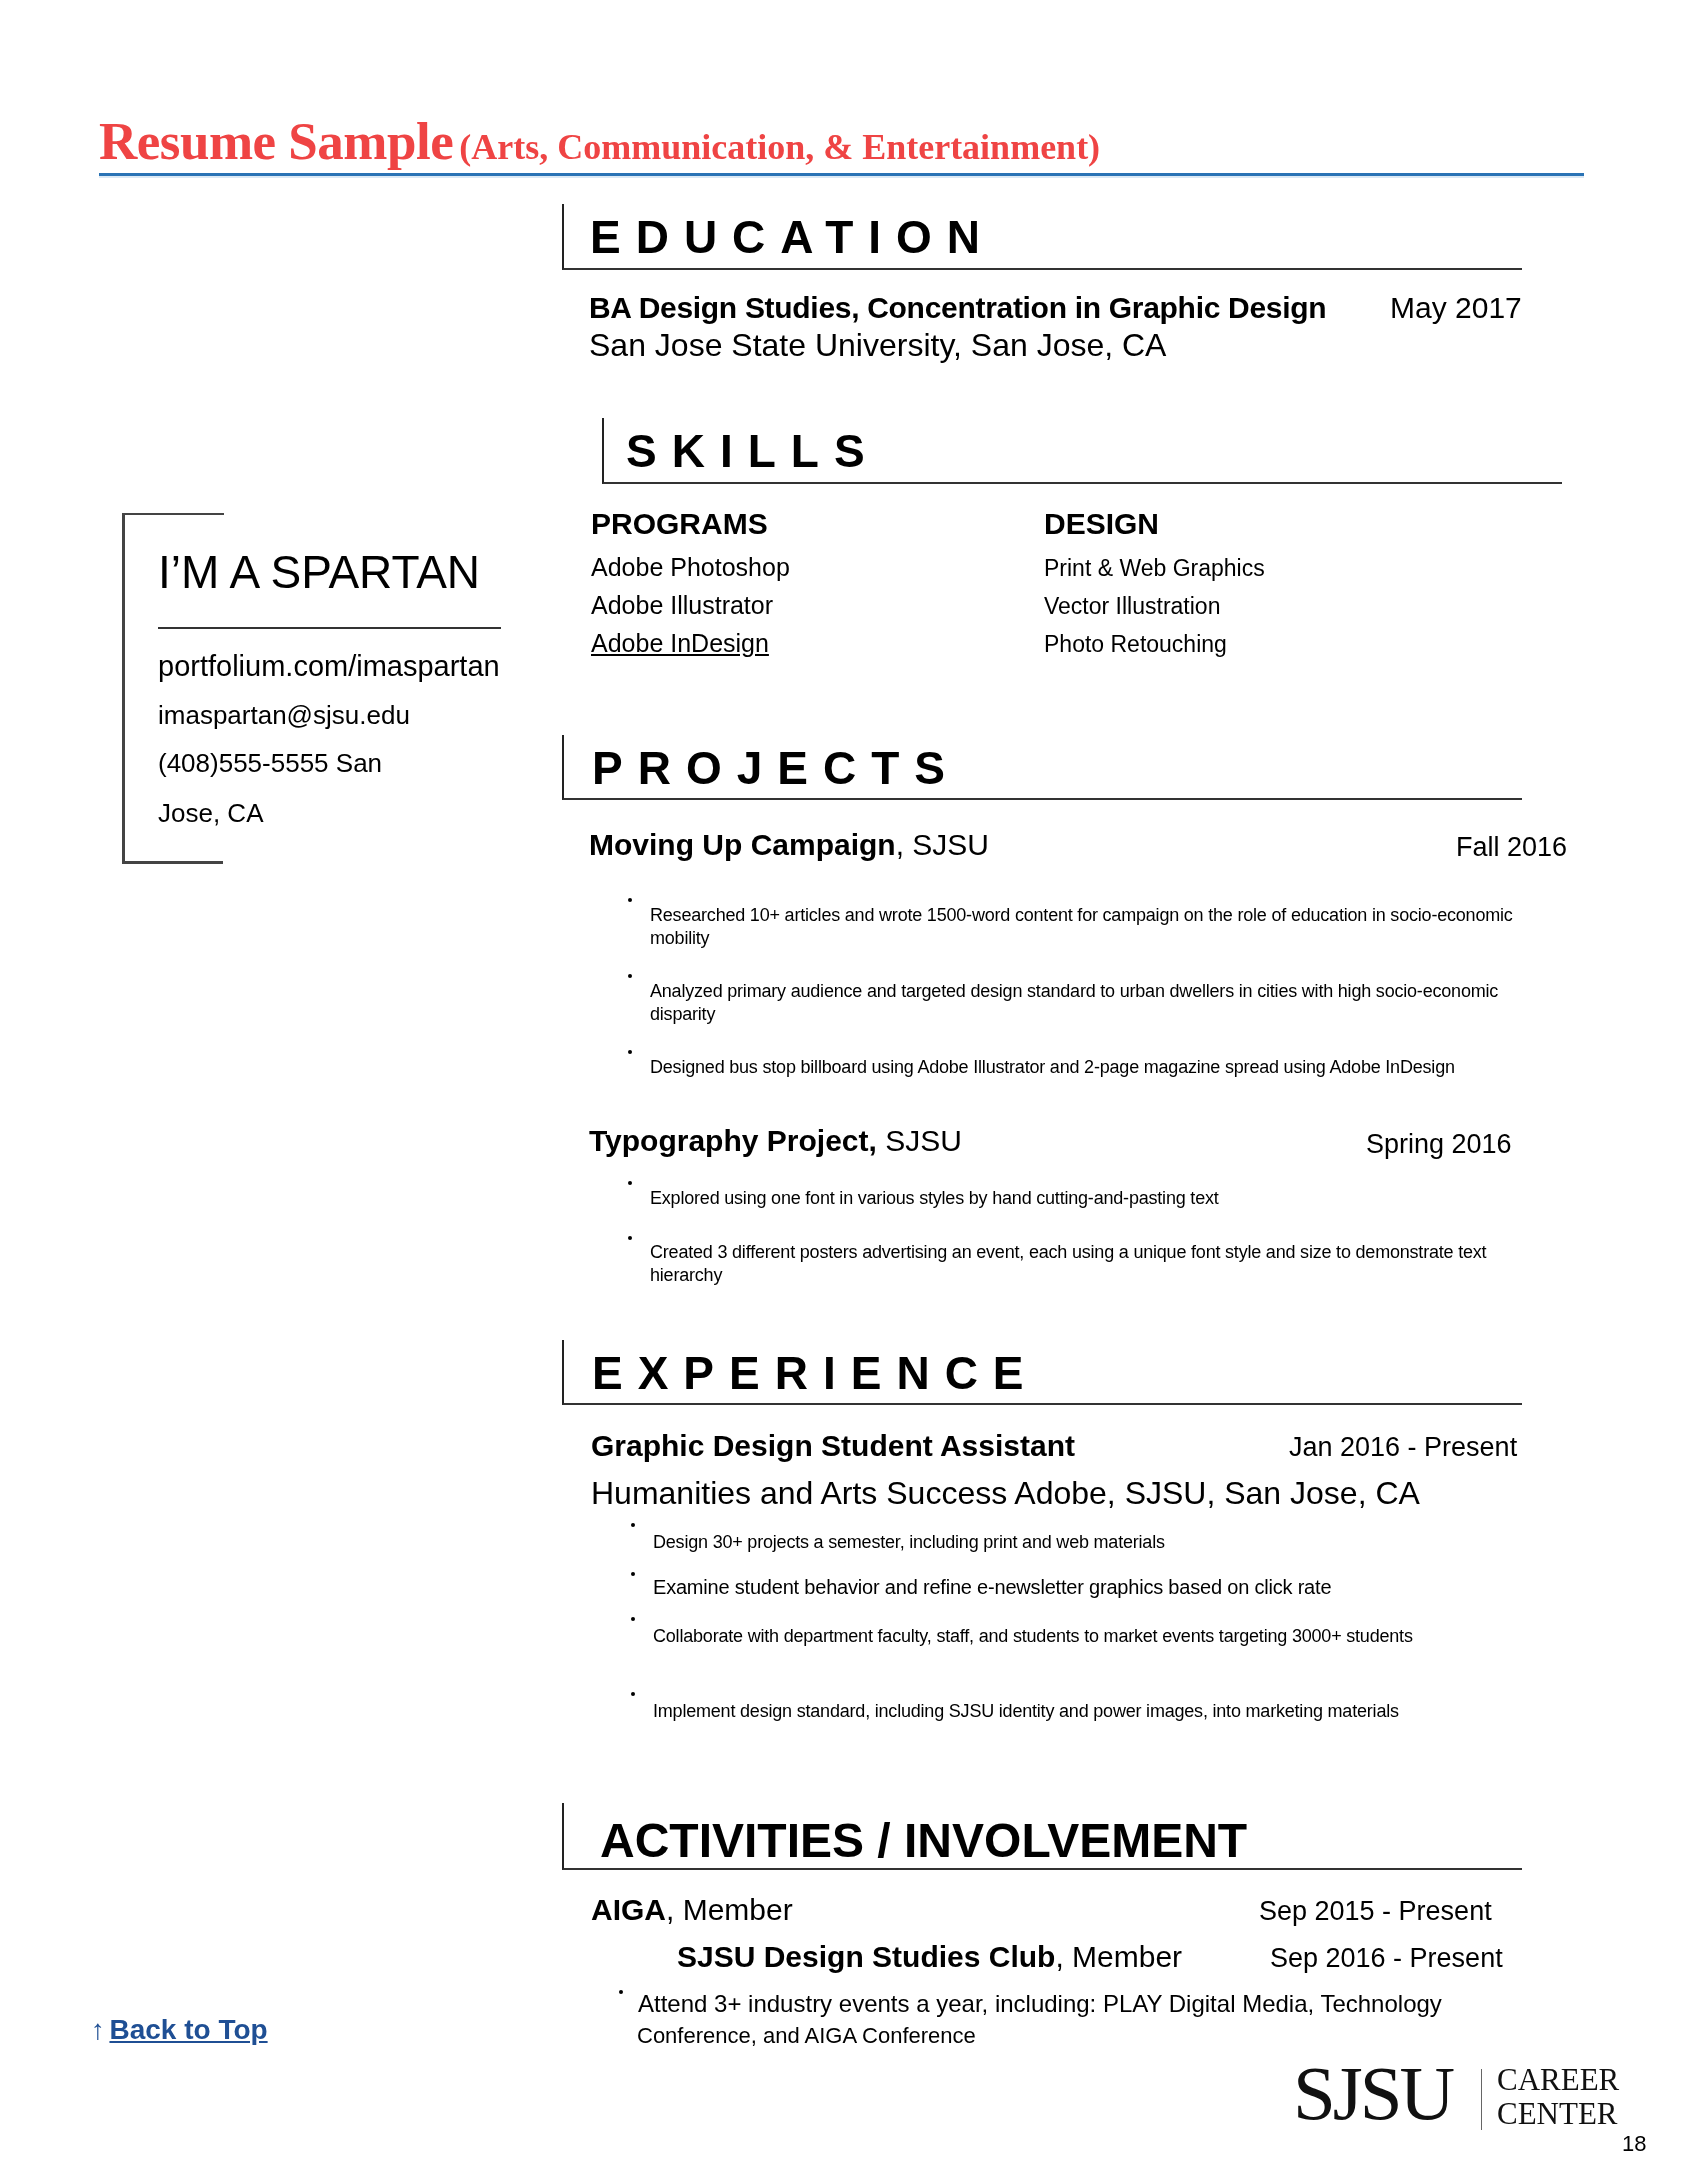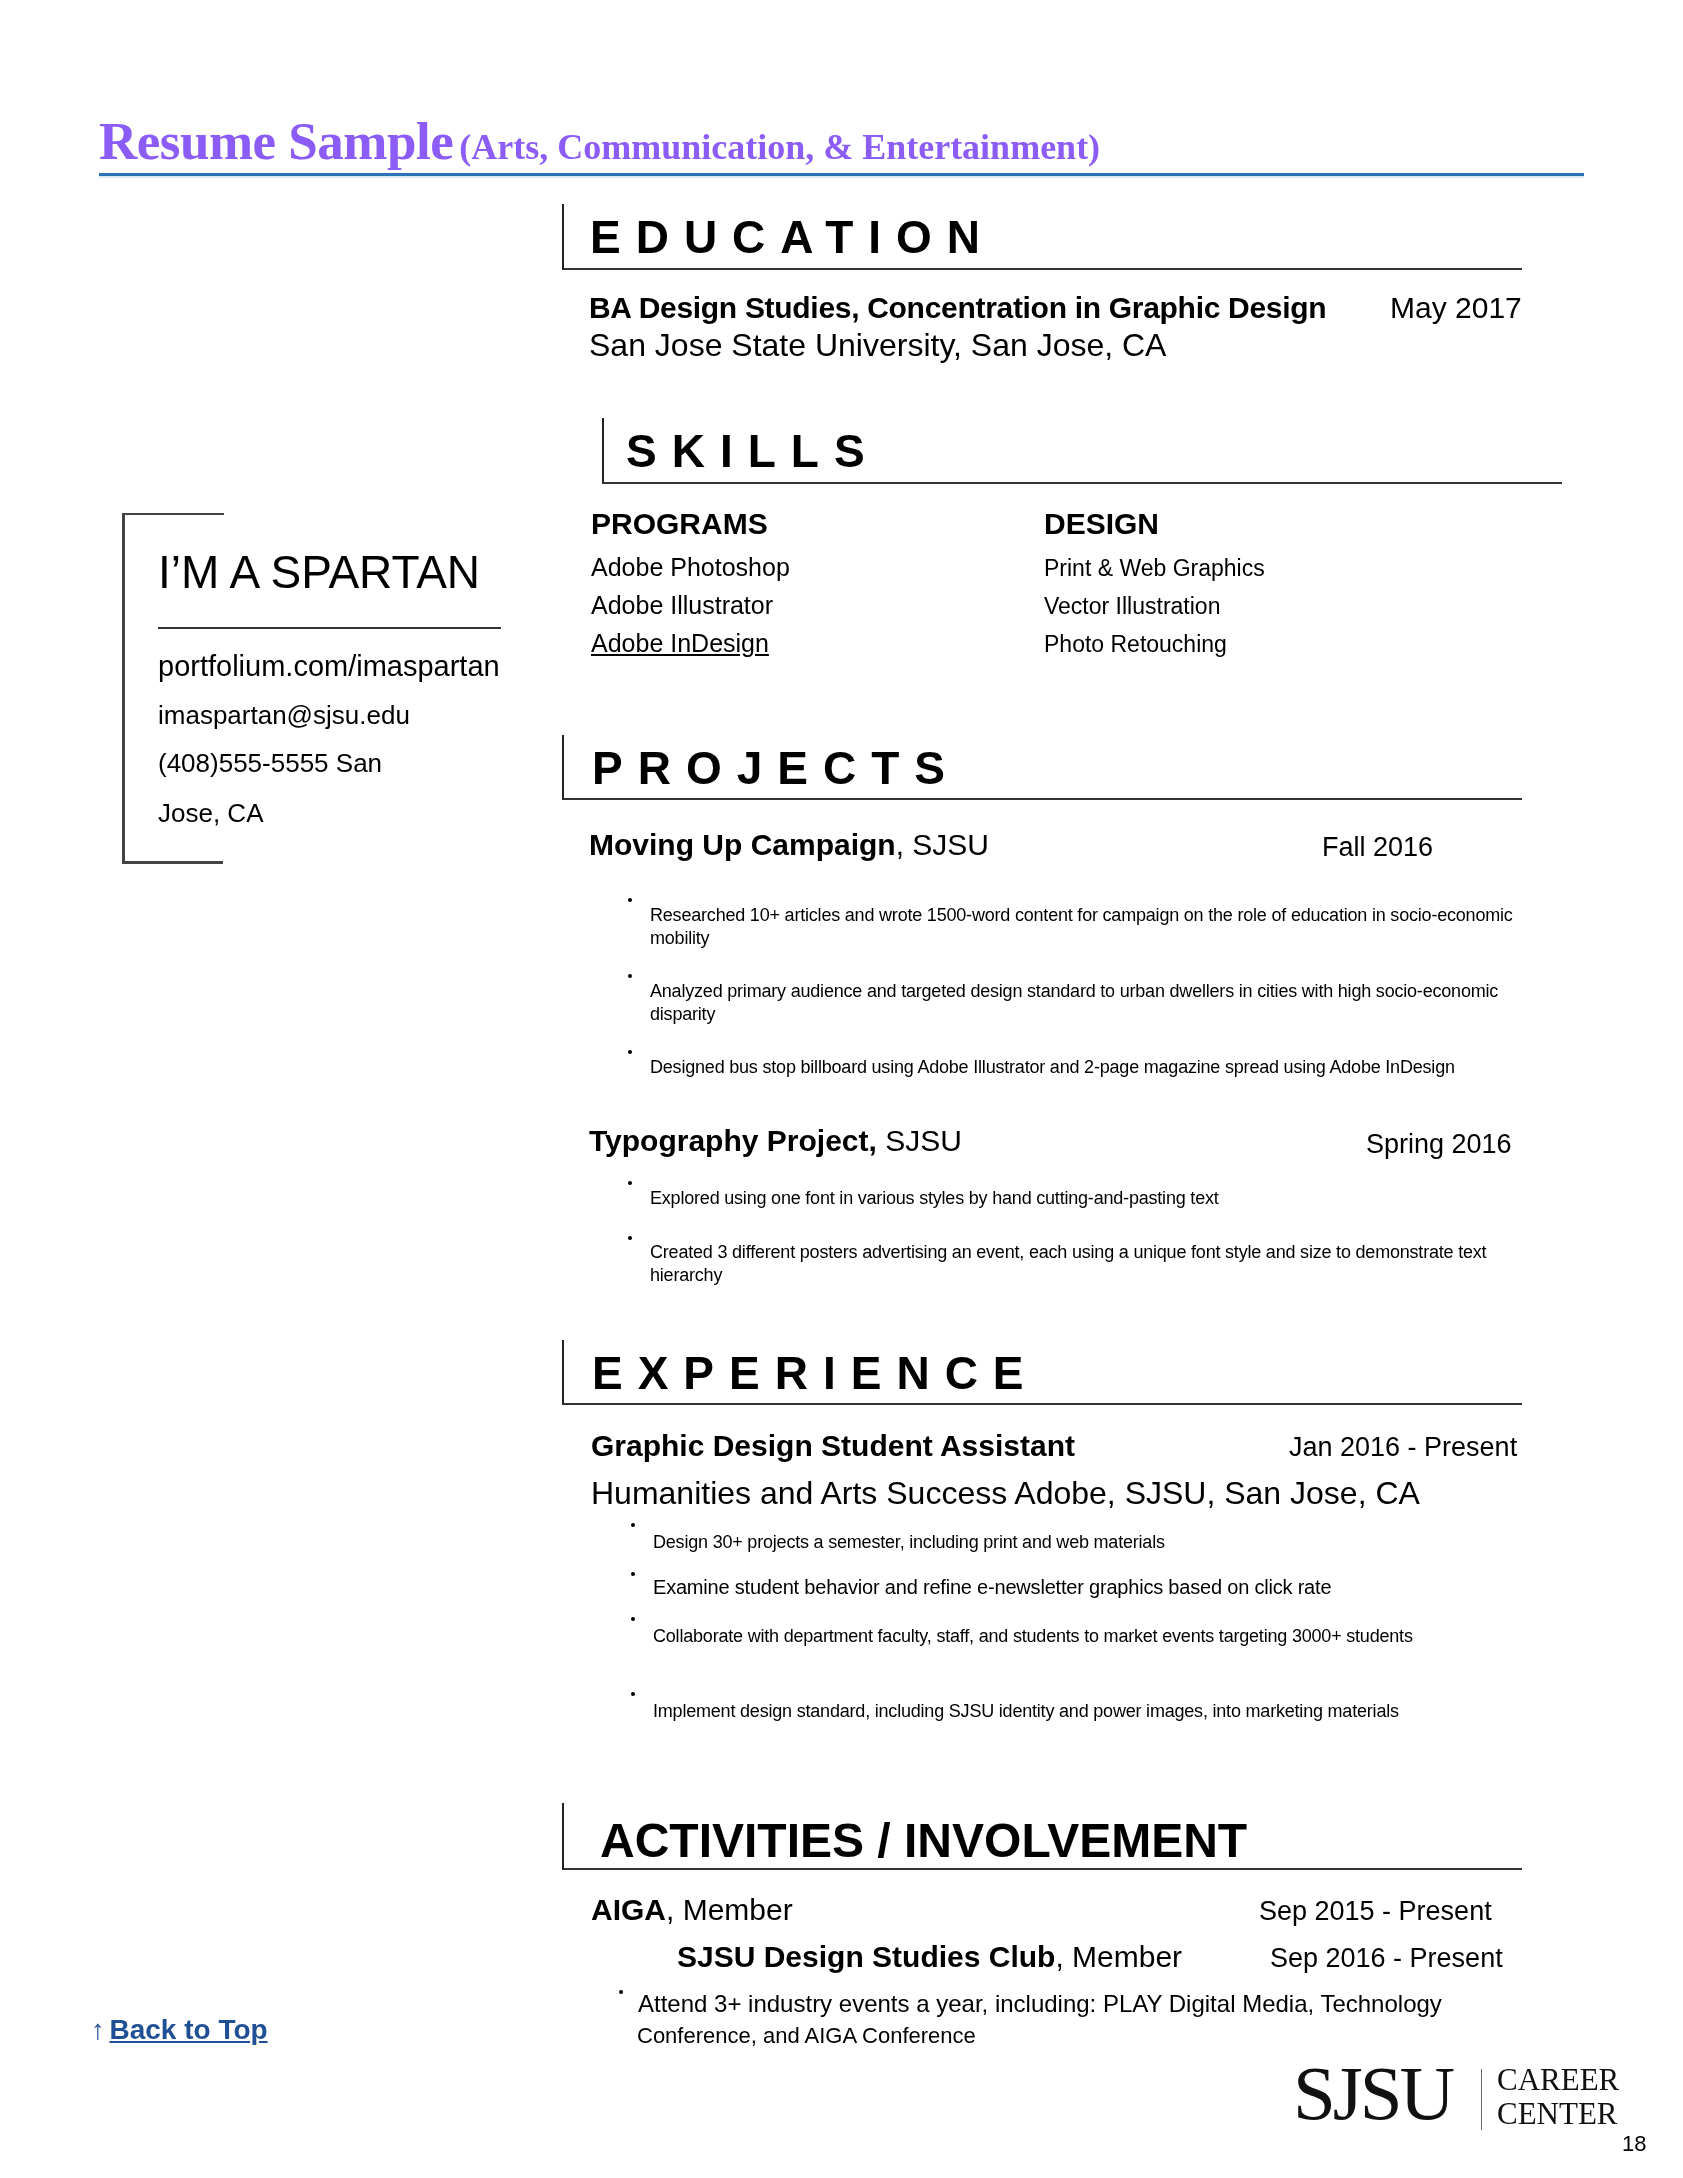--- a/index.html
+++ b/index.html
@@ -1,21 +1,21 @@
 <!DOCTYPE html>
 <html><head>
 <meta charset="utf-8">
 <style>
   html, body { margin: 0; padding: 0; background: #ffffff; }
   body { width: 1683px; height: 2178px; position: relative; overflow: hidden;
          font-family: "Liberation Sans", sans-serif; color: #000; }
   .abs { position: absolute; white-space: nowrap; }
 
   
-  .doc-title { left: 99px; top: 111px; font-family: "Liberation Serif", serif; color: #8b5cf6; font-weight: bold; }
+  .doc-title { left: 99px; top: 111px; font-family: "Liberation Serif", serif; color: #ef4444; font-weight: bold; }
   .doc-title .big { font-size: 53px; letter-spacing: -0.5px; }
   .doc-title .small { font-size: 36px; margin-left: 6px; }
   .title-rule { left: 99px; top: 173px; width: 1485px; height: 3px; background: #2a73b5; }
   .title-rule2 { left: 99px; top: 176px; width: 1485px; height: 2px; background: #dbe9f5; }
 
   
   .sec-box { position: absolute; left: 562px; width: 960px; border-left: 2px solid #222; border-bottom: 2px solid #333; box-sizing: border-box; }
   .sec-title { position: absolute; font-weight: bold; font-size: 46px; letter-spacing: 15px; top: 6px; }
   .sec-title.plain { letter-spacing: 0px; font-size: 48px; }
 
@@ -85,21 +85,21 @@
 </div>
 
 <div class="sec-box" style="top:735px; height:65px;">
   <div class="sec-title" style="left:28px;">PROJECTS</div>
 </div>
 
 <div>
   <div class="abs t27" style="left:589px; top:828px;">
     <span class="bold">Moving Up Campaign</span><span>, SJSU</span>
   </div>
-  <div class="abs" style="left:1322px; top:832px; font-size:27px;">Fall 2016</div>
+  <div class="abs" style="left:1456px; top:832px; font-size:27px;">Fall 2016</div>
 
   <div class="bullet-dot" style="left:628px; top:898px;"></div>
   <div class="bullet-text" style="left:650px; top:904px;">Researched 10+ articles and wrote 1500-word content for campaign on the role of education in socio-economic mobility</div>
   <div class="bullet-dot" style="left:628px; top:974px;"></div>
   <div class="bullet-text" style="left:650px; top:980px;">Analyzed primary audience and targeted design standard to urban dwellers in cities with high socio-economic disparity</div>
   <div class="bullet-dot" style="left:628px; top:1050px;"></div>
   <div class="bullet-text" style="left:650px; top:1056px;">Designed bus stop billboard using Adobe Illustrator and 2-page magazine spread using Adobe InDesign</div>
 </div>
 
 <div>

